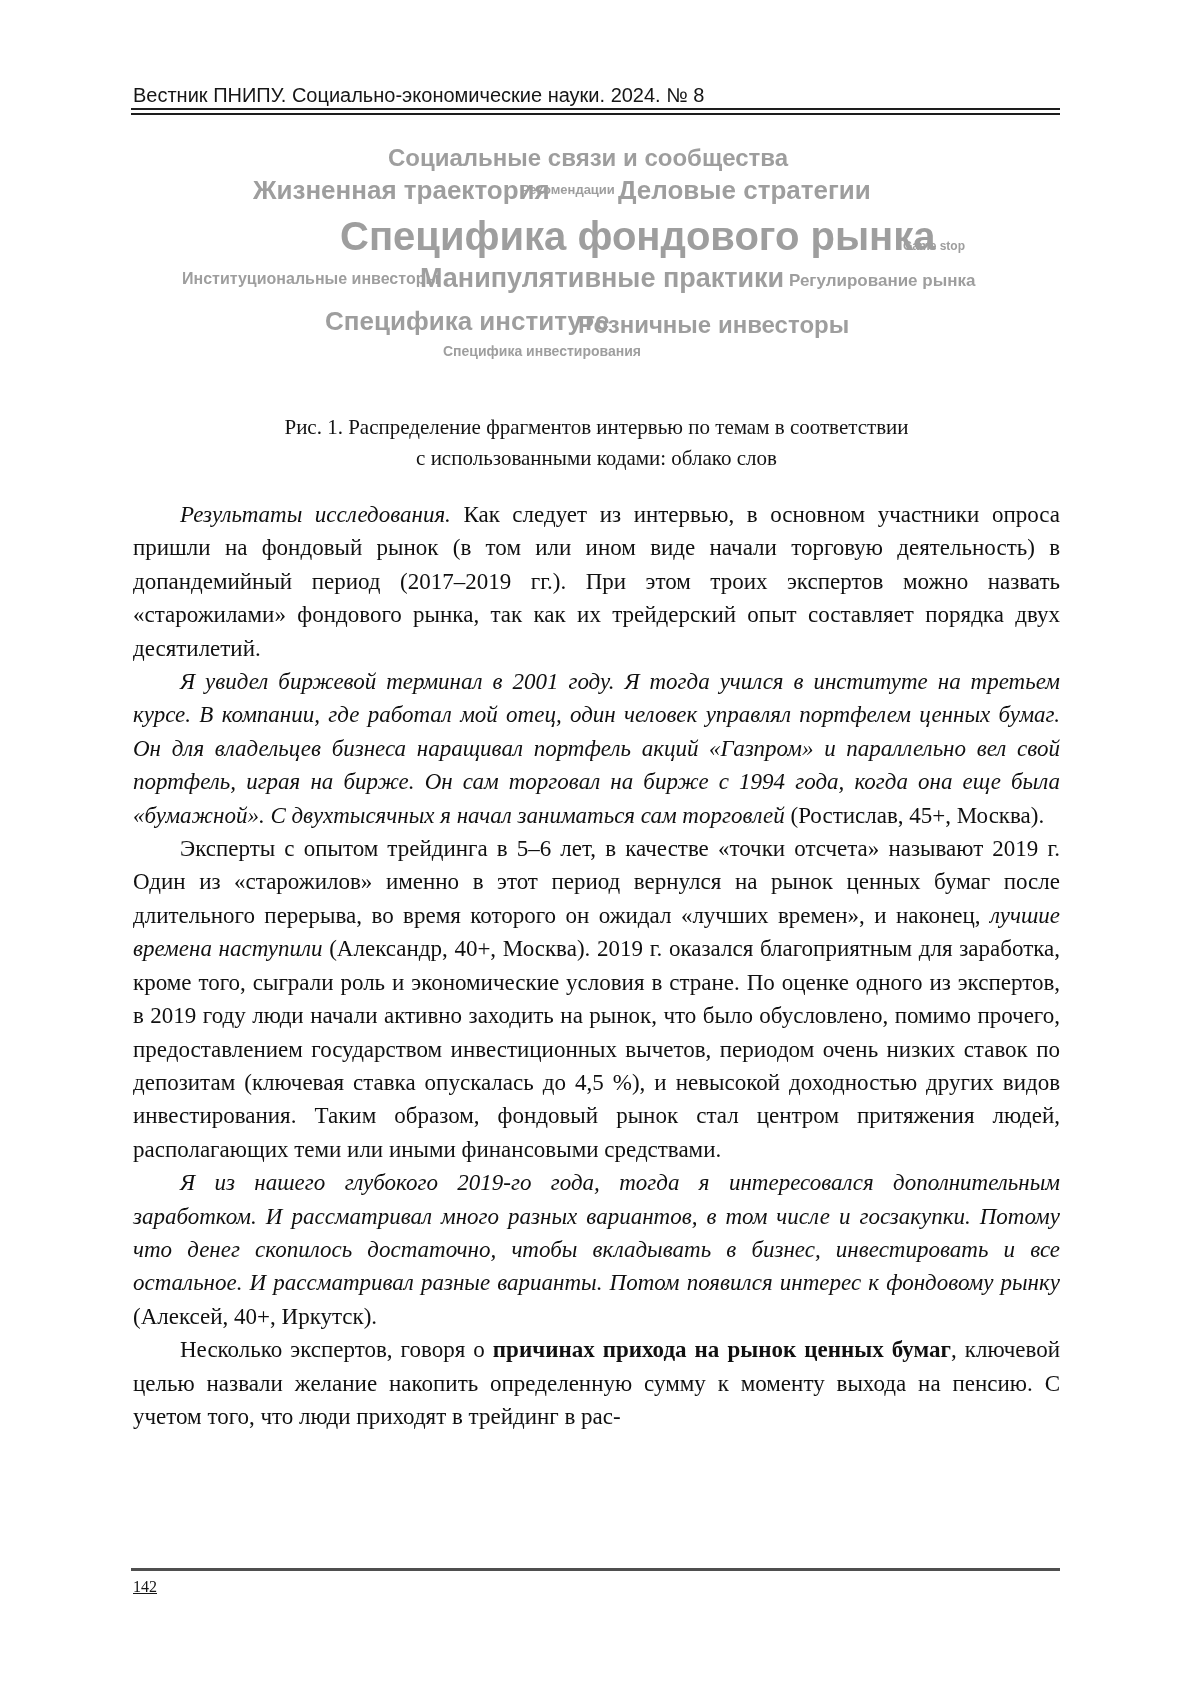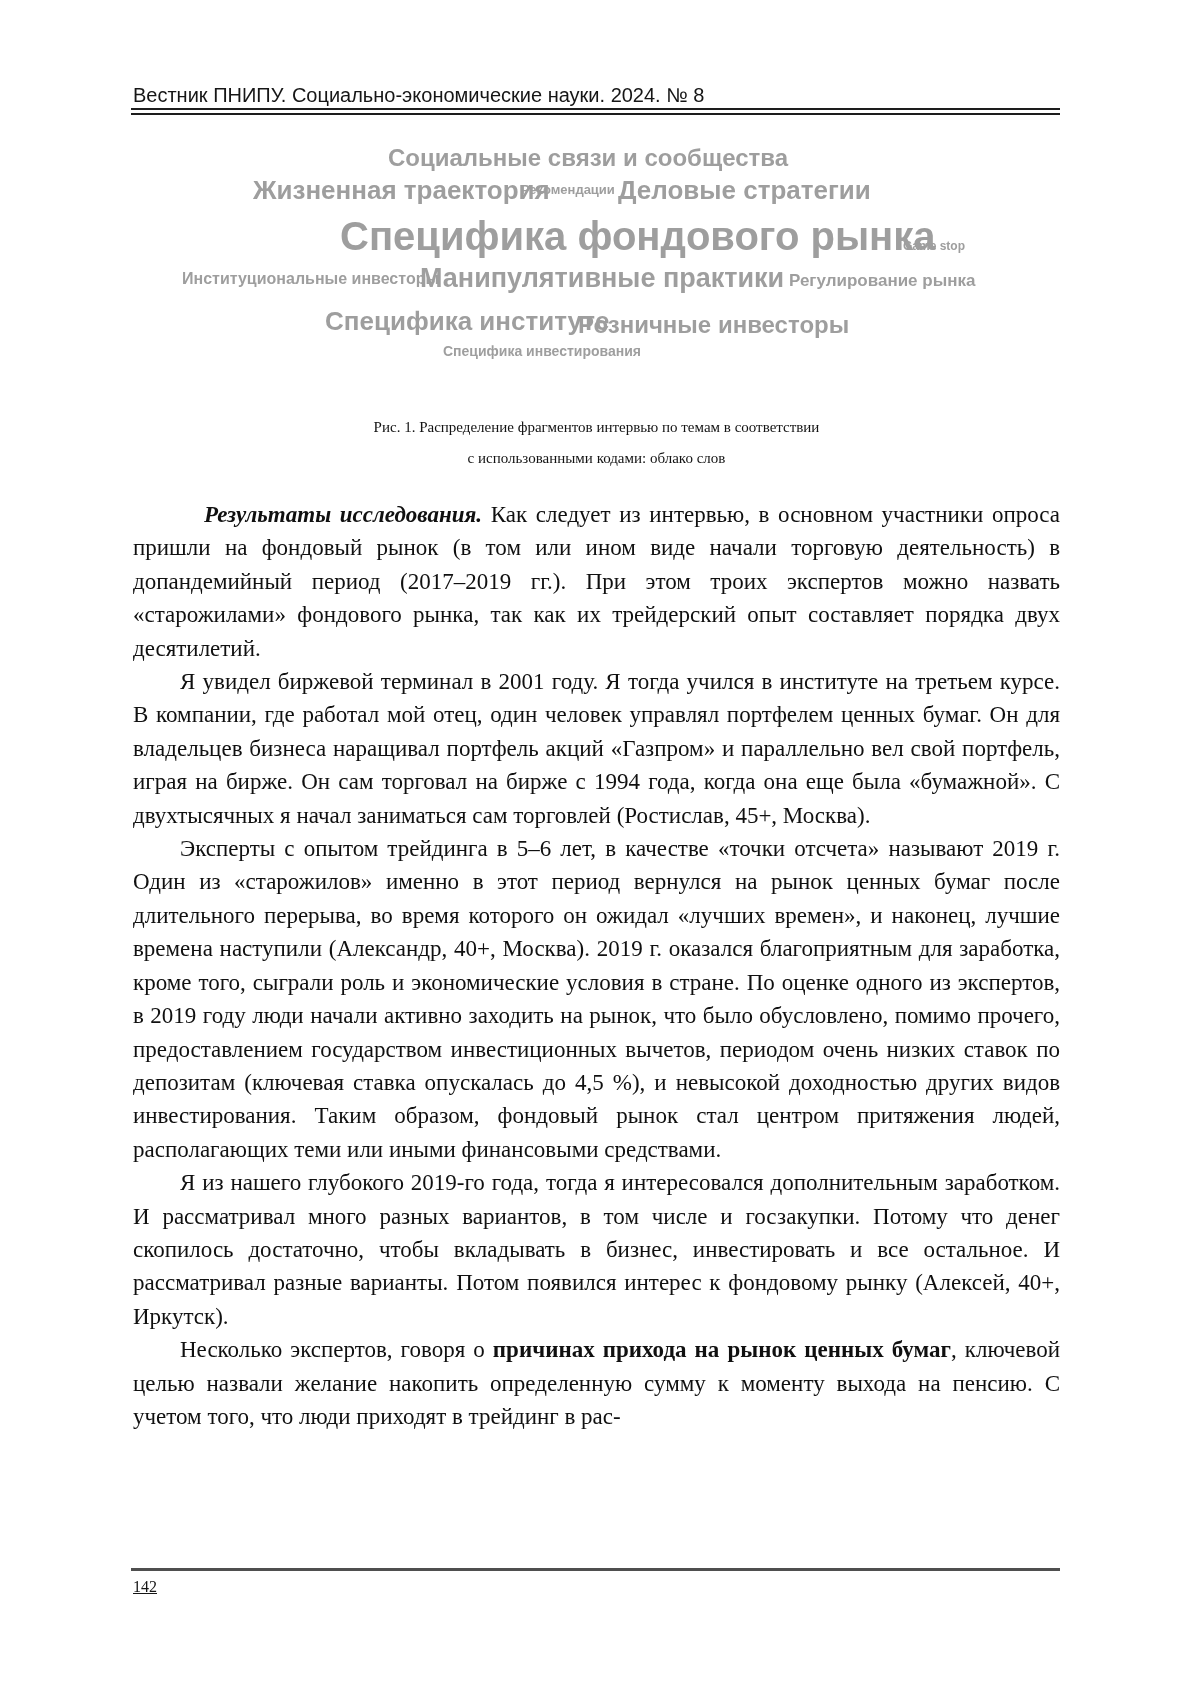--- a/index.html
+++ b/index.html
@@ -40,34 +40,34 @@
   .cloud .cw:nth-child(7){left:182px;top:271px;}
   .cloud .cw:nth-child(8){left:420px;top:265px;}
   .cloud .cw:nth-child(9){left:745px;top:272px;}
   .cloud .cw:nth-child(10){left:325px;top:308px;}
   .cloud .cw:nth-child(11){left:578px;top:313px;}
   .cloud .cw:nth-child(12){left:443px;top:344px;}
   
   .figure-caption{
     position:absolute;left:133px;top:412px;width:927px;
     text-align:center;
-    font-size:15px;line-height:31px;color:#131313;
+    font-size:21px;line-height:31px;color:#131313;
   }
   
   .article{
     position:absolute;left:133px;top:498px;width:927px;
     font-size:23px;line-height:33.4px;
     text-align:justify;
     color:#101010;
   }
   .para{margin:0;padding:0;text-indent:47px;}
   .run-normal{font-style:normal;font-weight:normal;}
-  .run-italic{}
+  .run-italic{font-style:italic;}
   .run-bold{font-weight:bold;}
-  .run-bold-italic{font-weight:bold;font-style:italic;margin-left:24px;}
+  .run-bold-italic{font-weight:normal;font-style:italic;}
   
   .footer-rule{
     position:absolute;left:131px;top:1568px;width:929px;height:3px;
     background:#4f4f4f;
   }
   .page-number{
     position:absolute;left:133px;top:1578px;
     font-size:16px;color:#151515;text-decoration:underline;
   }
 </style>

